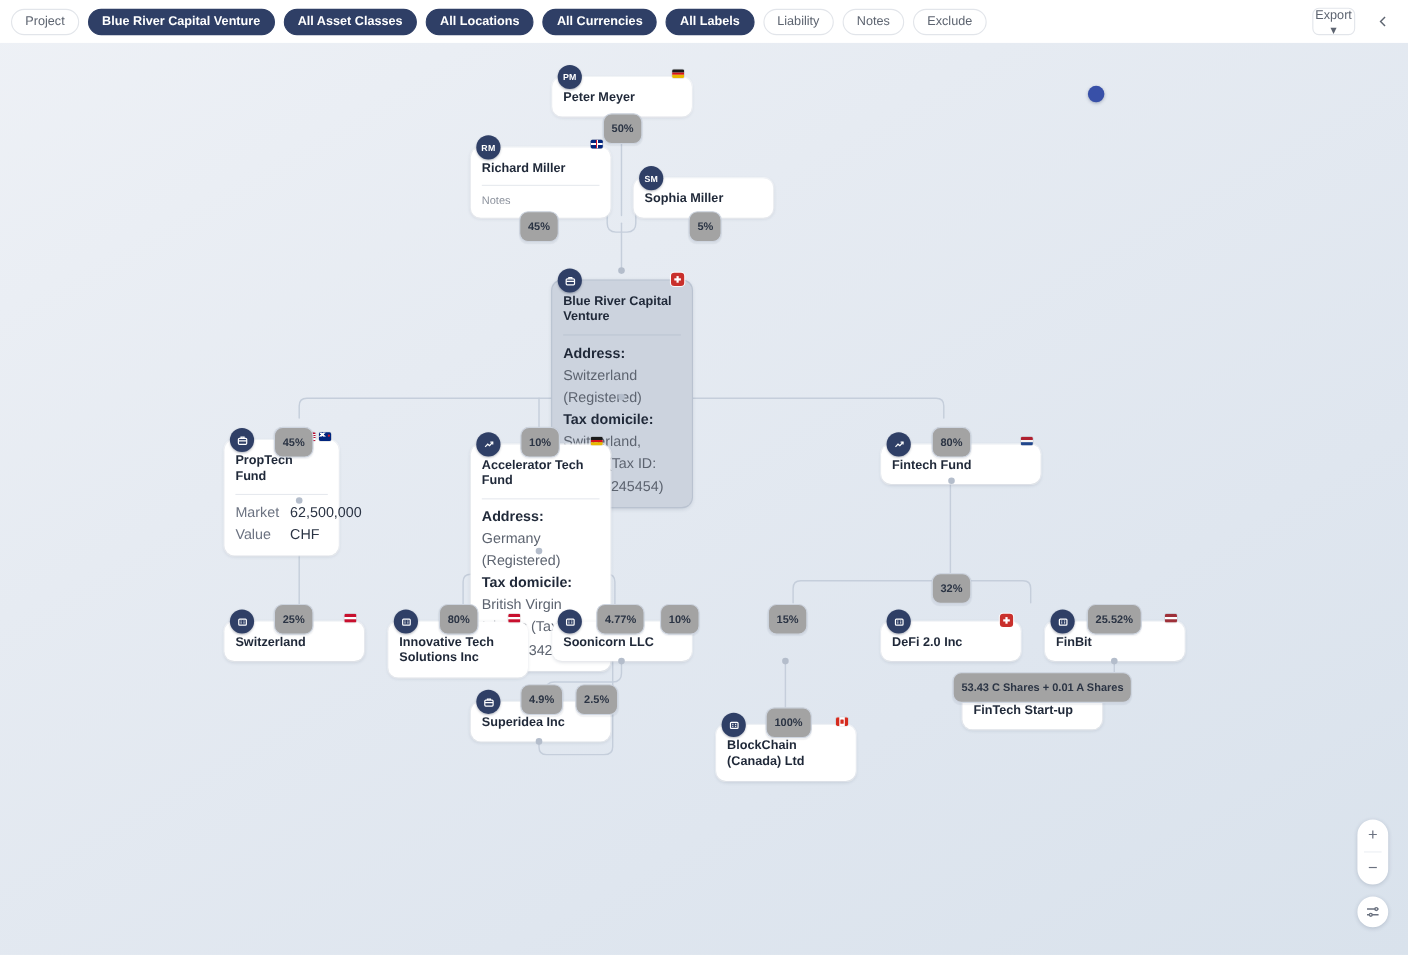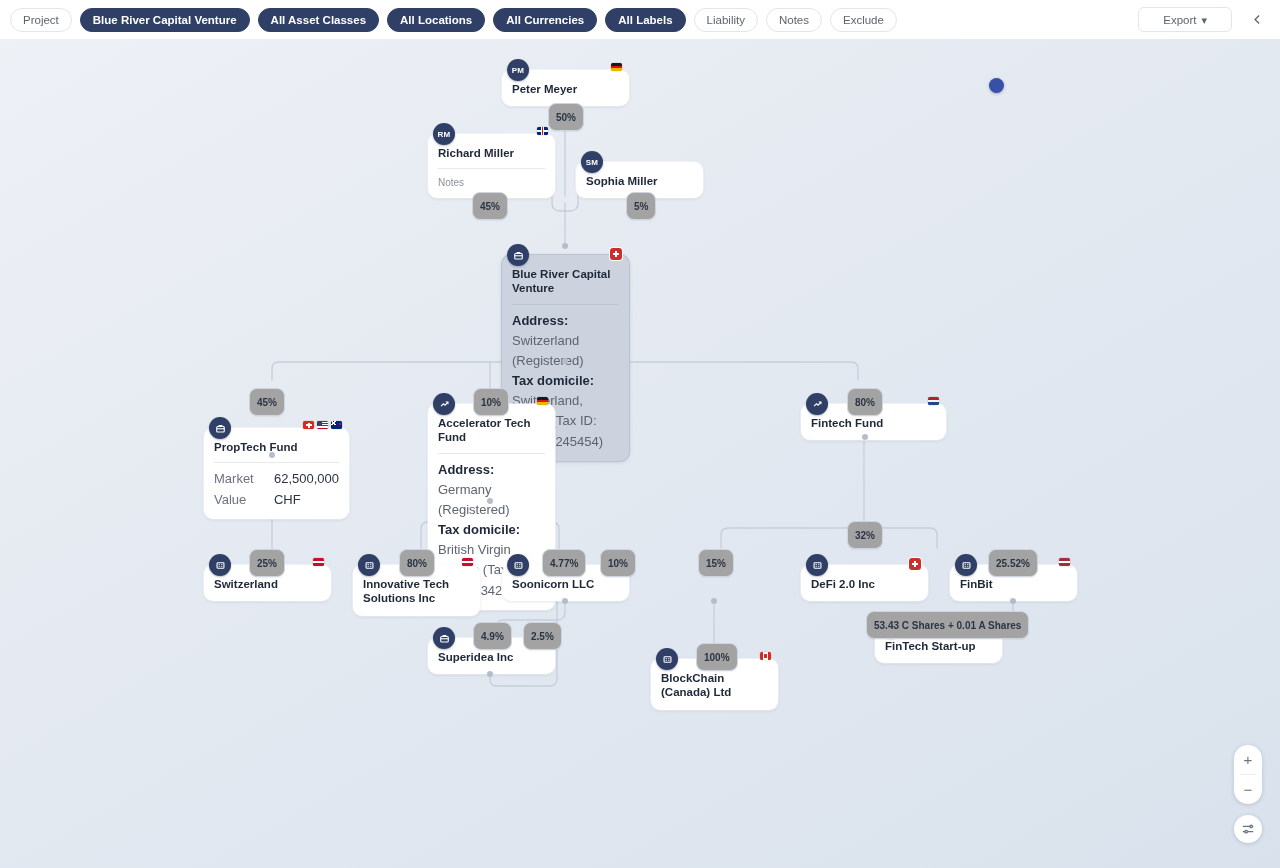--- a/index.html
+++ b/index.html
@@ -23,22 +23,22 @@
     display: inline-flex; align-items: center; justify-content: center;
     padding: 0 12px; margin-right: 8px;
     font-size: 11.5px; white-space: nowrap;
     border: 1px solid #e2e5ea; background: #fff; color: #5d6470;
     cursor: pointer;
   }
   .chip.active { background: #2f3f66; border-color: #2f3f66; color: #ffffff; font-weight: bold; }
   .toolbar-right { margin-left: auto; display: flex; align-items: center; }
   .export-btn {
     height: 25px; border-radius: 6px; border: 1px solid #e2e5ea; background: #fff;
-    display: inline-flex; align-items: center; gap: 5px; padding: 0 24px;
-    font-size: 11.5px; color: #5d6470; cursor: pointer;
+    display: inline-flex; align-items: center; gap: 5px; padding: 0 2px;
+    font-size: 11.5px; color: #5d6470; cursor: pointer; flex-direction: column;
   }
   .collapse-btn {
     width: 26px; height: 26px; margin-left: 12px;
     display: inline-flex; align-items: center; justify-content: center;
     color: #5d6470; font-size: 14px; cursor: pointer; background: transparent; border: none;
   }
 
   
   #edges { position: absolute; top: 0; left: 0; width: 1280px; height: 868px; z-index: 5; }
 
@@ -294,21 +294,21 @@
         <b>Address:</b>
         <span>Switzerland (Registered)</span>
       </div>
       <div>
         <b>Tax domicile:</b>
         <span>Switzerland, Zurich (Tax ID: #24245245454)</span>
       </div>
     </div>
   </div>
 
-  <div class="node has-body" style="left:204px;top:428px;width:145px;">
+  <div class="node has-body" style="left:204px;top:400px;width:104px;">
     <div class="node-icon">
       <svg viewBox="0 0 16 16">
           <rect x="2.5" y="5" width="11" height="8" rx="1.4"></rect>
           <path d="M6 5V3.6h4V5"></path>
           <path d="M2.5 8.4h11"></path>
         </svg>
     </div>
     <div class="flags">
       <span class="flag f-ch"></span>
       <span class="flag f-us">

